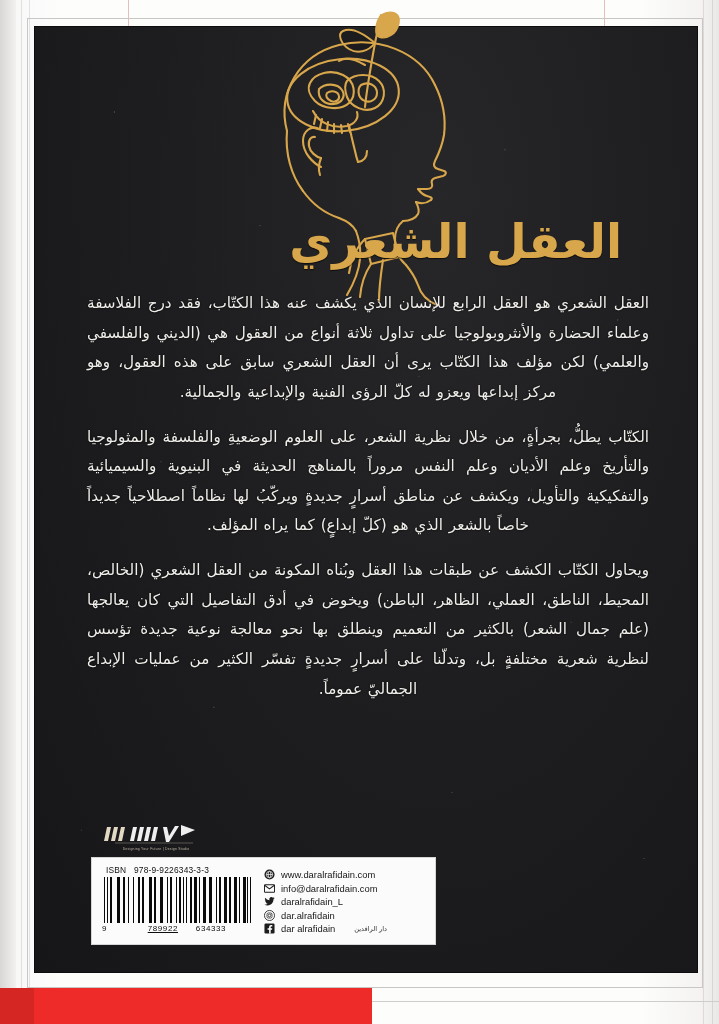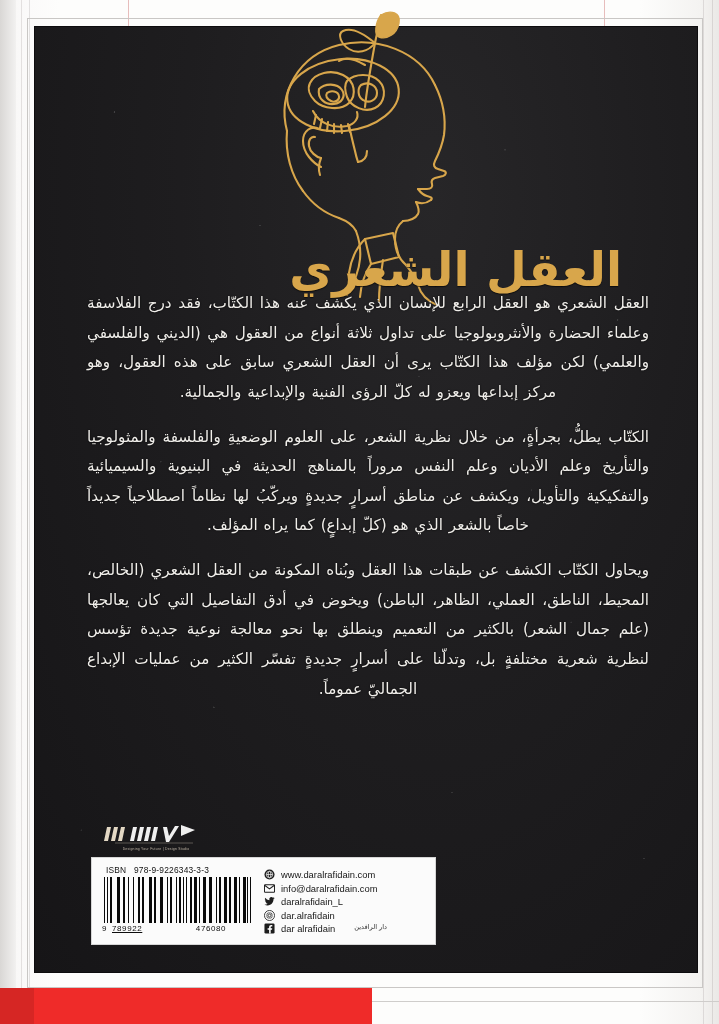--- a/index.html
+++ b/index.html
@@ -105,21 +105,20 @@
   }
   .illustration svg { display: block; width: 100%; height: 100%; overflow: visible; }
 
   
   .title-wrap {
     position: absolute;
     right: 75px;
     top: 188px;
     width: 260px;
     text-align: right;
-    margin-top: 28px;
   }
   .title-ar {
     font-family: "DejaVu Sans", sans-serif;
     font-size: 47px;
     line-height: 1.15;
     font-weight: 700;
     color: #d8a64b;
     letter-spacing: -1px;
     text-shadow: 0 1px 1px rgba(0,0,0,.6);
     white-space: nowrap;
@@ -206,34 +205,34 @@
     display: flex;
     font-family: "Liberation Sans", sans-serif;
     font-size: 8px;
     color: #0d0d0d;
     letter-spacing: .6px;
     margin-top: 1px;
     padding-left: 2px;
     white-space: nowrap;
   }
   .barcode-digits .d-lead { width: 10px; }
-  .barcode-digits .d-left { width: 66px; text-align: left; text-decoration: underline; }
+  .barcode-digits .d-left { width: 66px; text-align: right; text-decoration: underline; }
   .barcode-digits .d-right { width: 66px; text-align: center; }
 
   .contact-col {
     flex: 1;
     display: flex;
     flex-direction: column;
     justify-content: center;
     gap: 2.5px;
     padding-left: 12px;
   }
   .contact-row {
     display: flex;
-    align-items: flex-start;
+    align-items: center;
     gap: 6px;
     font-family: "Liberation Sans", sans-serif;
     font-size: 9.4px;
     color: #171717;
     white-space: nowrap;
   }
   .contact-row .ic {
     width: 11px; height: 11px;
     flex: 0 0 11px;
     display: block;
@@ -442,21 +441,21 @@
             <span class="bar" style="width: 2.1px; display: inline-block;"></span>
             <span style="width: 2.1px; display: inline-block; background: transparent;"></span>
             <span class="bar" style="width: 3.15px; display: inline-block;"></span>
             <span class="bar" style="width: 1.05px; display: inline-block;"></span>
             <span style="width: 1.05px; display: inline-block; background: transparent;"></span>
             <span class="bar" style="width: 1.05px; display: inline-block;"></span>
           </div>
         <div class="barcode-digits">
           <span class="d-lead">9</span>
           <span class="d-left">789922</span>
-          <span class="d-right">476080</span>
+          <span class="d-right">634333</span>
         </div>
       </div>
 
       <div class="contact-col">
 
         <div class="contact-row">
           <span class="ic">
             <svg viewBox="0 0 24 24" xmlns="http://www.w3.org/2000/svg">
               <circle cx="12" cy="12" r="11" fill="#1d1d1d"></circle>
               <g fill="none" stroke="#fff" stroke-width="1.5">

